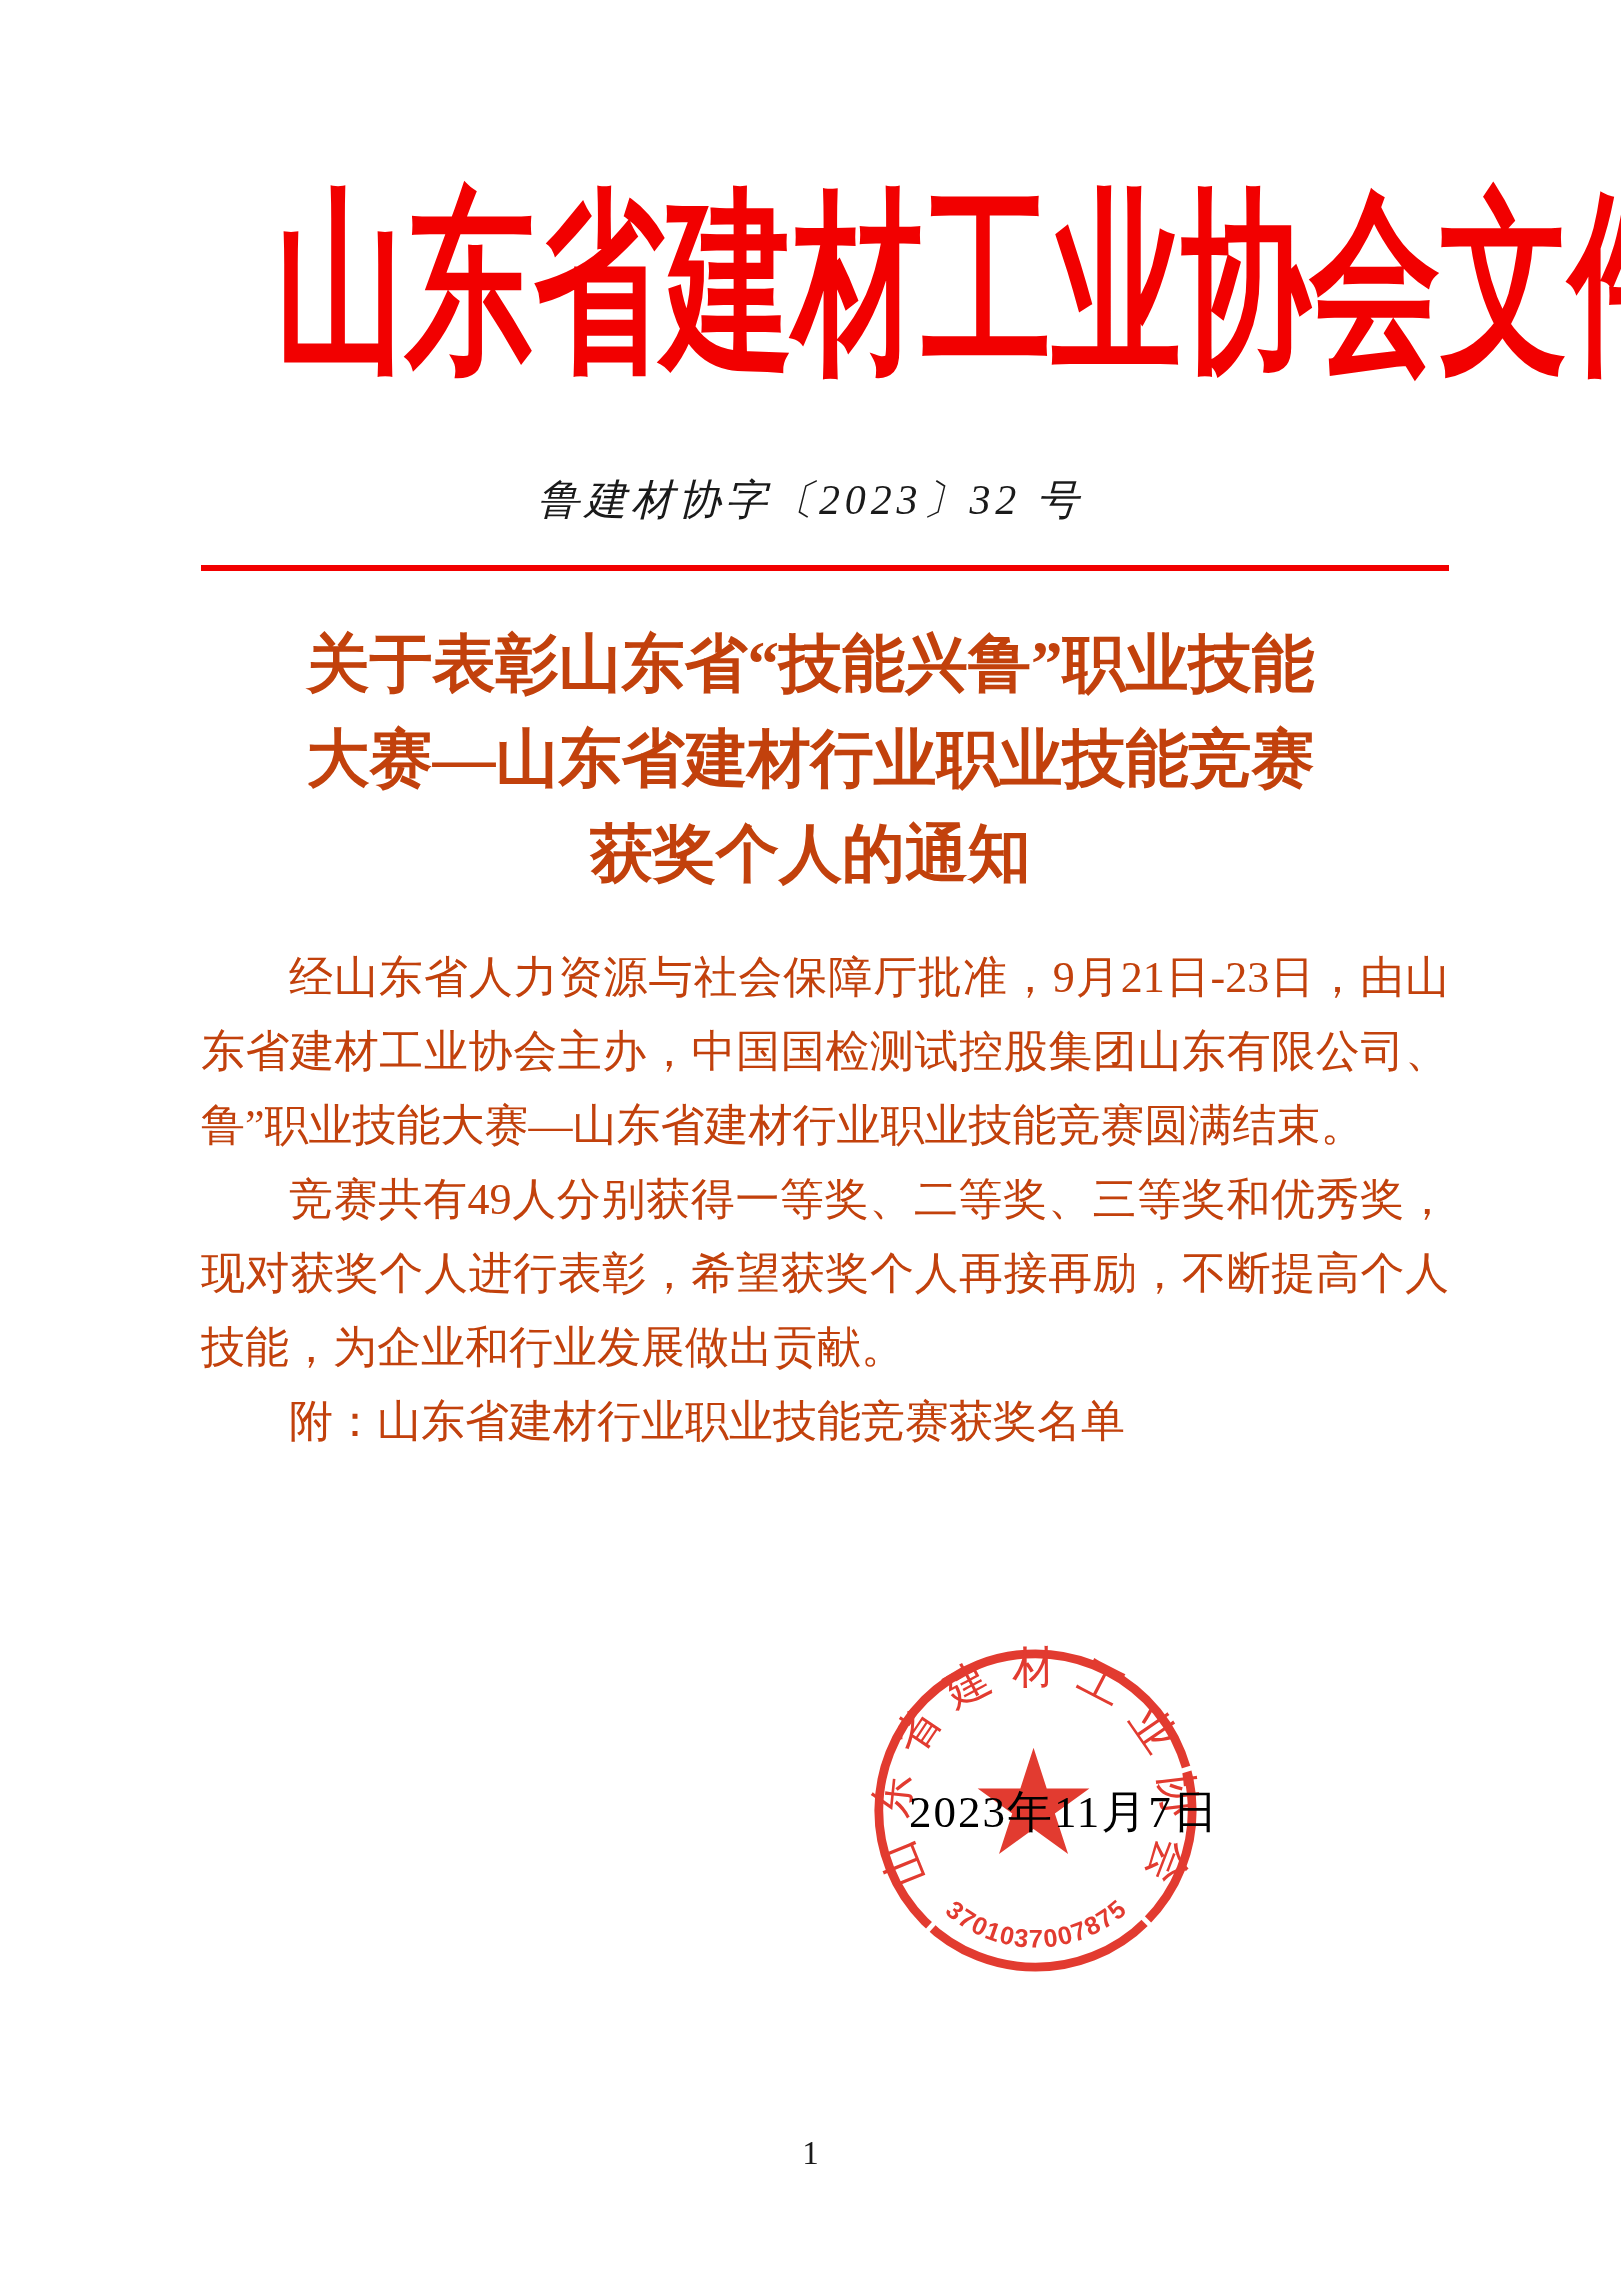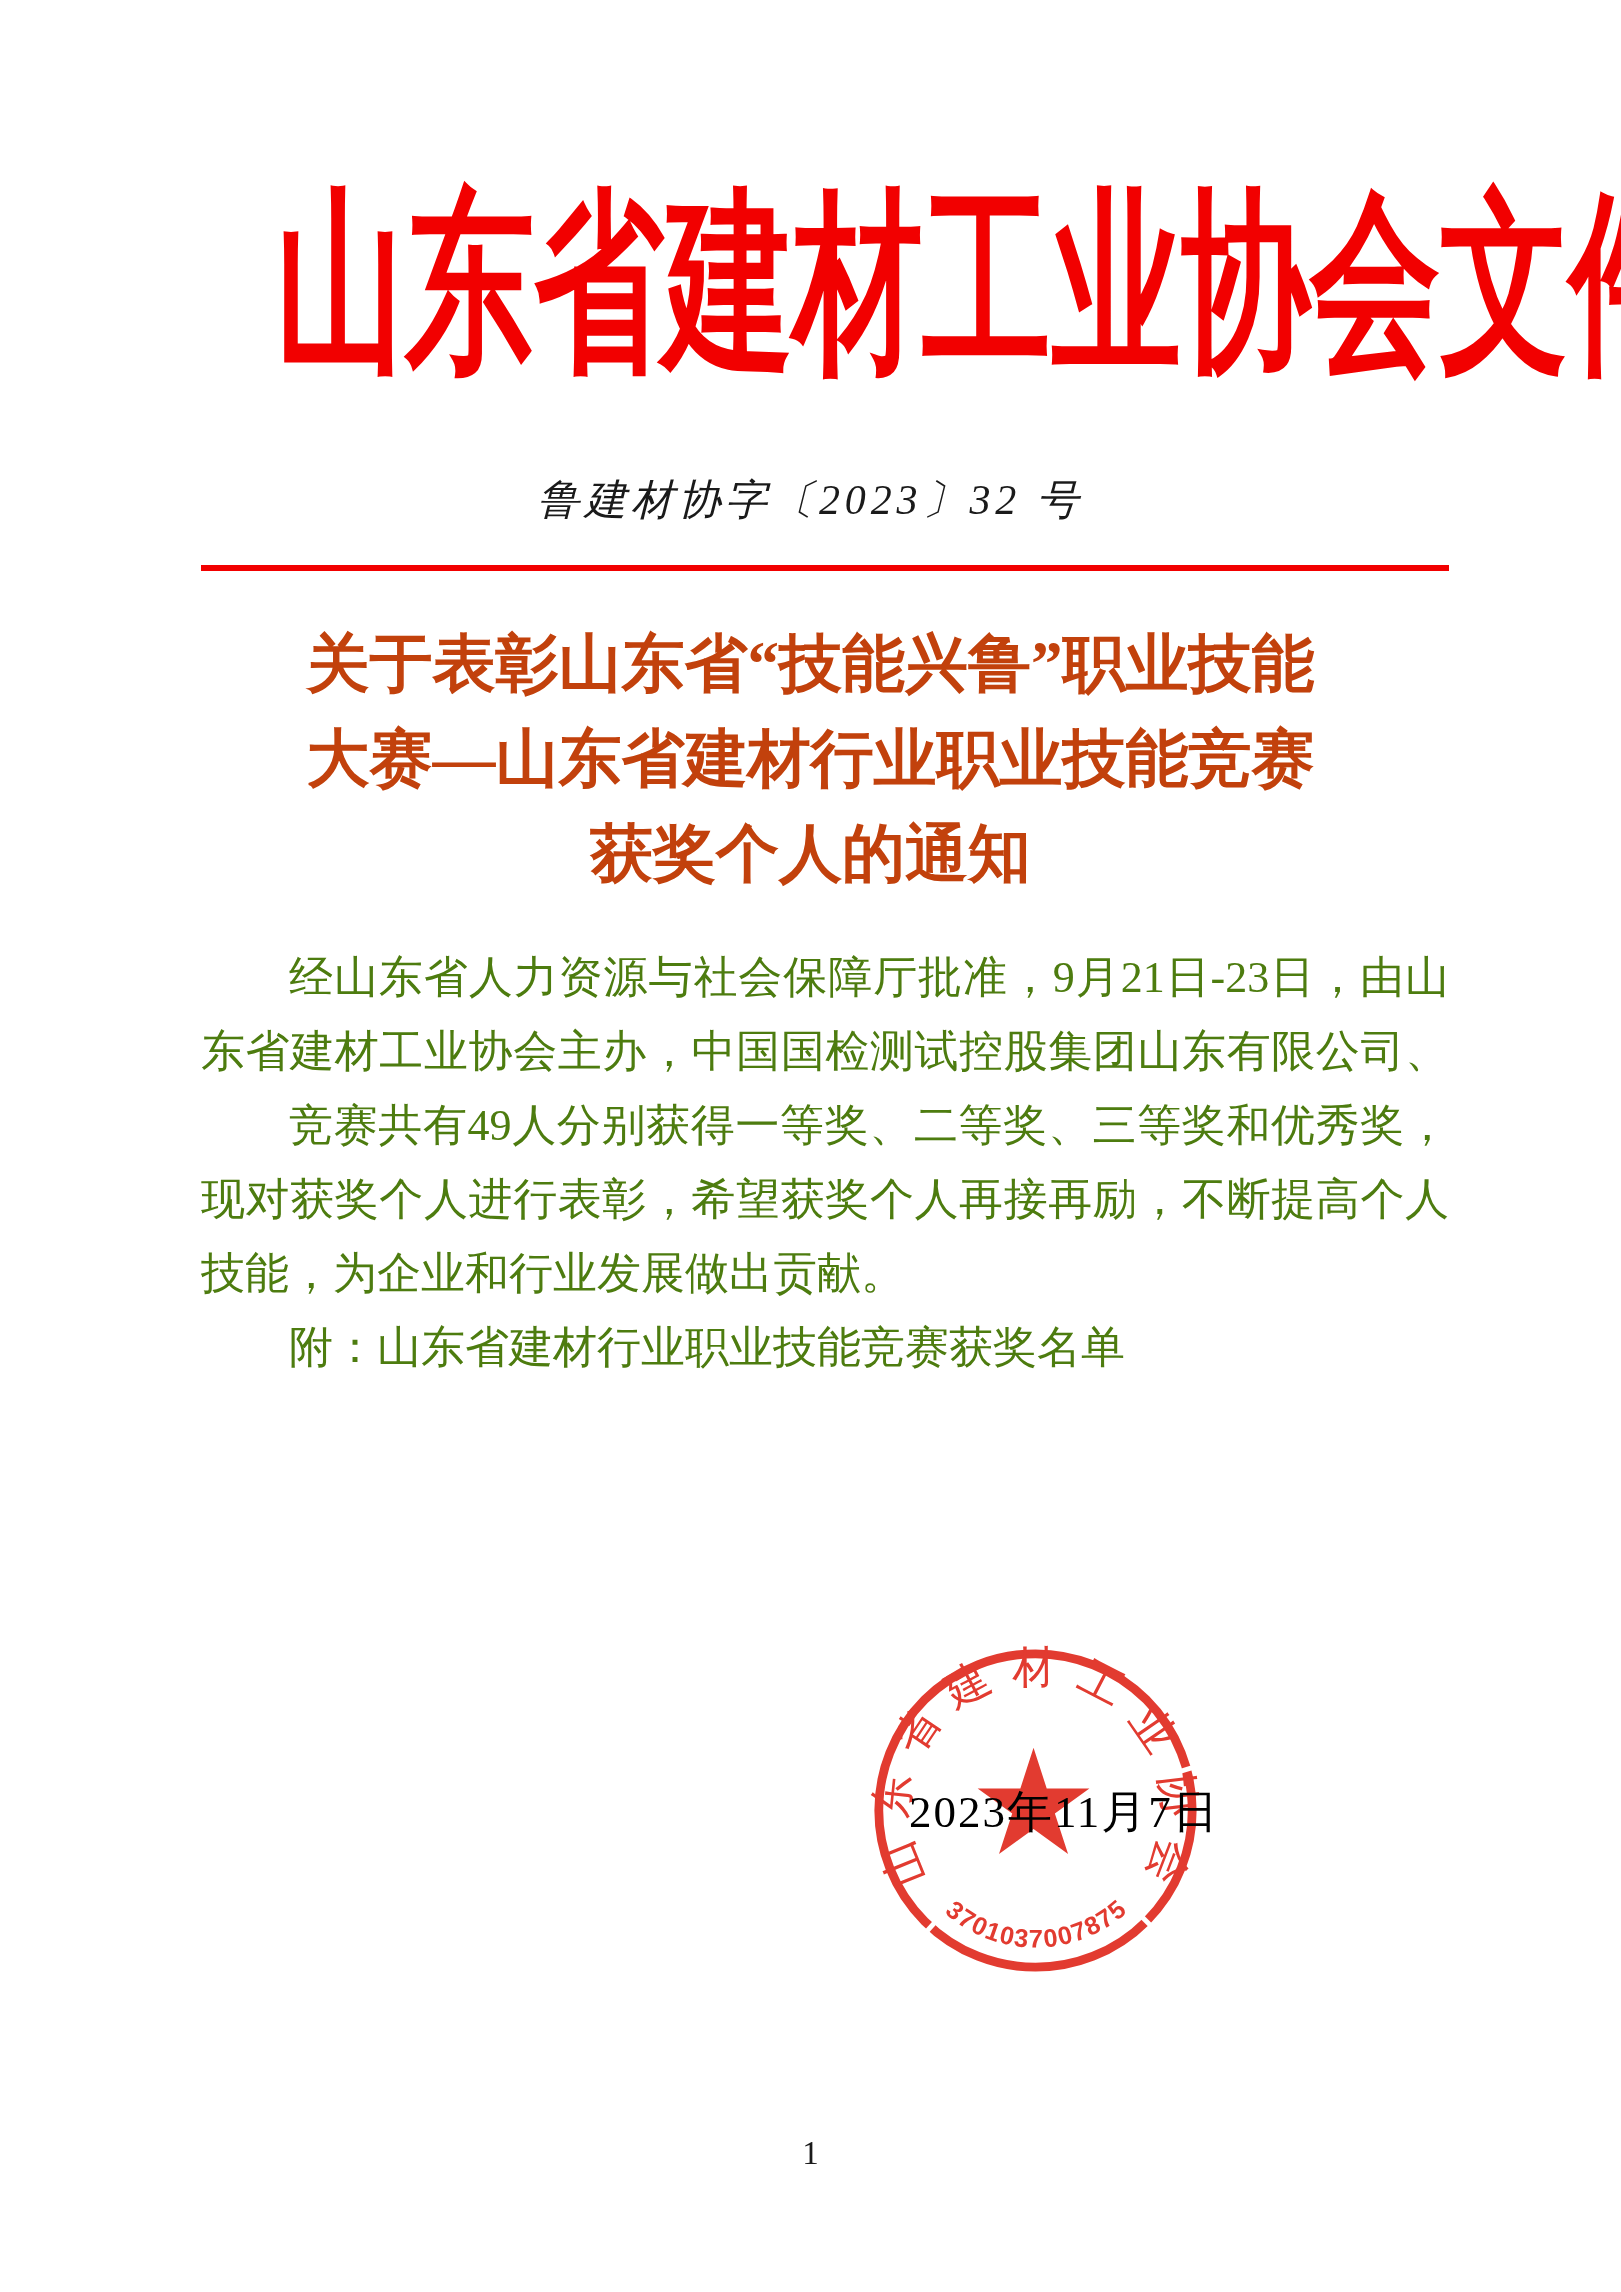--- a/index.html
+++ b/index.html
@@ -66,21 +66,21 @@
     color: #c2410c;
   }
   
   .doc-body {
     position: absolute;
     top: 941px;
     left: 201px;
     width: 1248px;
     font-size: 44px;
     line-height: 74px;
-    color: #4d7c0f;
+    color: #c2410c;
   }
   .ln { width: 1248px; }
   .ln.fill {
     text-align: justify;
     text-align-last: justify;
   }
   .ln.ind { text-indent: 88px; }
   
   .seal {
     position: absolute;
@@ -126,20 +126,21 @@
 
   <div class="notice-title">
     <div>关于表彰山东省“技能兴鲁”职业技能</div>
     <div>大赛—山东省建材行业职业技能竞赛</div>
     <div>获奖个人的通知</div>
   </div>
 
   <div class="doc-body">
     <div class="ln fill ind">经山东省人力资源与社会保障厅批准，9月21日-23日，由山</div>
     <div class="ln fill">东省建材工业协会主办，中国国检测试控股集团山东有限公司、</div>
+    <div class="ln">鲁”职业技能大赛—山东省建材行业职业技能竞赛圆满结束。</div>
     <div class="ln fill ind">竞赛共有49人分别获得一等奖、二等奖、三等奖和优秀奖，</div>
     <div class="ln fill">现对获奖个人进行表彰，希望获奖个人再接再励，不断提高个人</div>
     <div class="ln">技能，为企业和行业发展做出贡献。</div>
     <div class="ln ind">附：山东省建材行业职业技能竞赛获奖名单</div>
   </div>
 
   <svg class="seal" viewBox="0 0 340 340" xmlns="http://www.w3.org/2000/svg">
     <defs>
       <path id="seal-arc" d="M 77.4 262.6 A 131 131 0 1 1 262.6 262.6" fill="none"></path>
       <path id="seal-num-arc" d="M 62.8 260 A 140 140 0 0 0 277.2 260" fill="none"></path>

